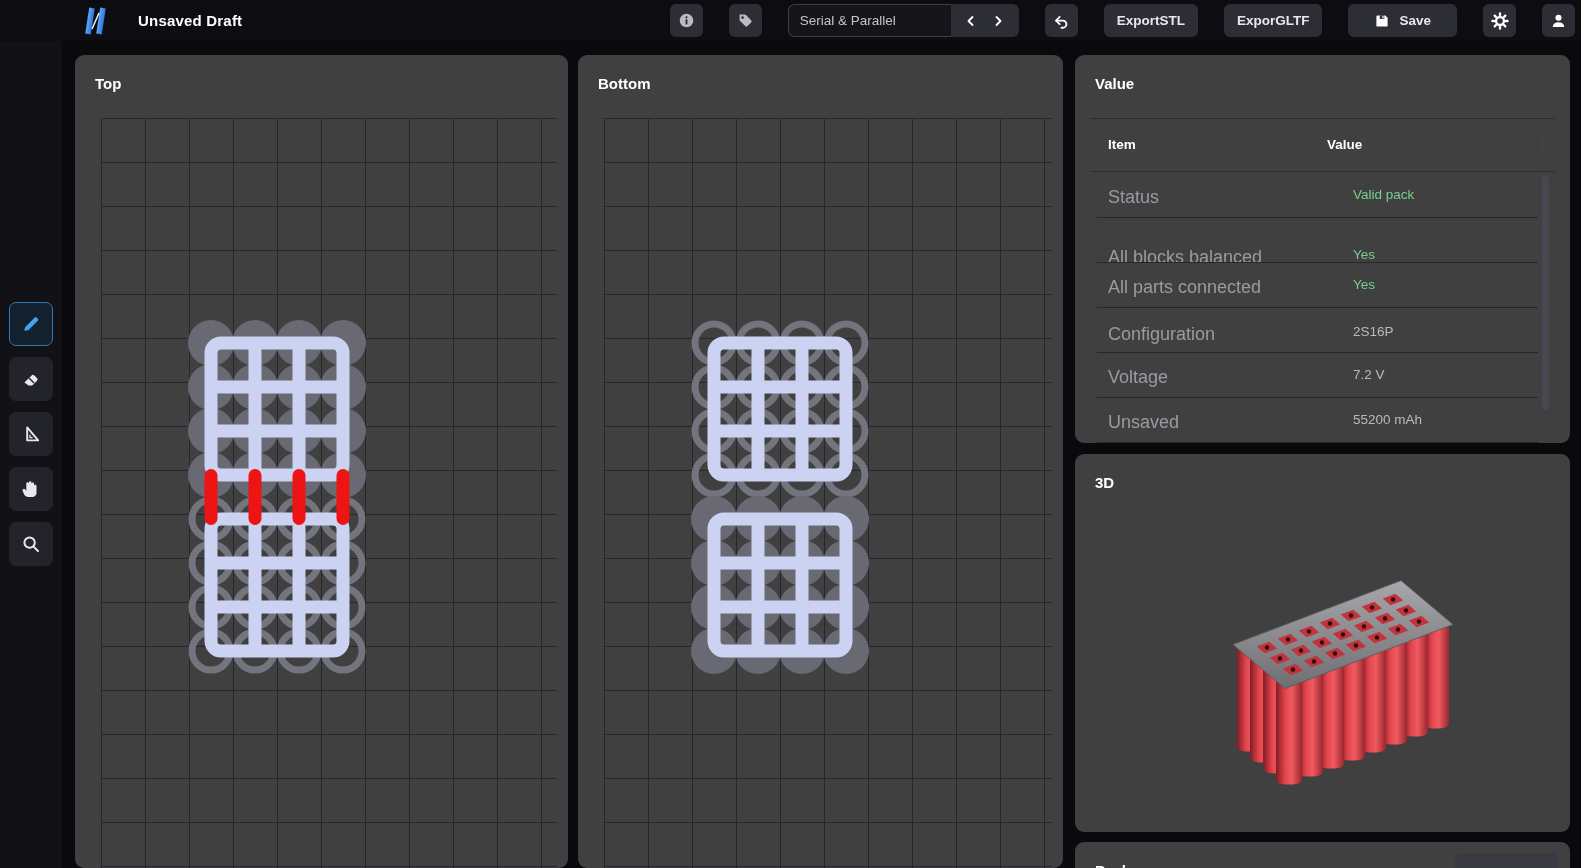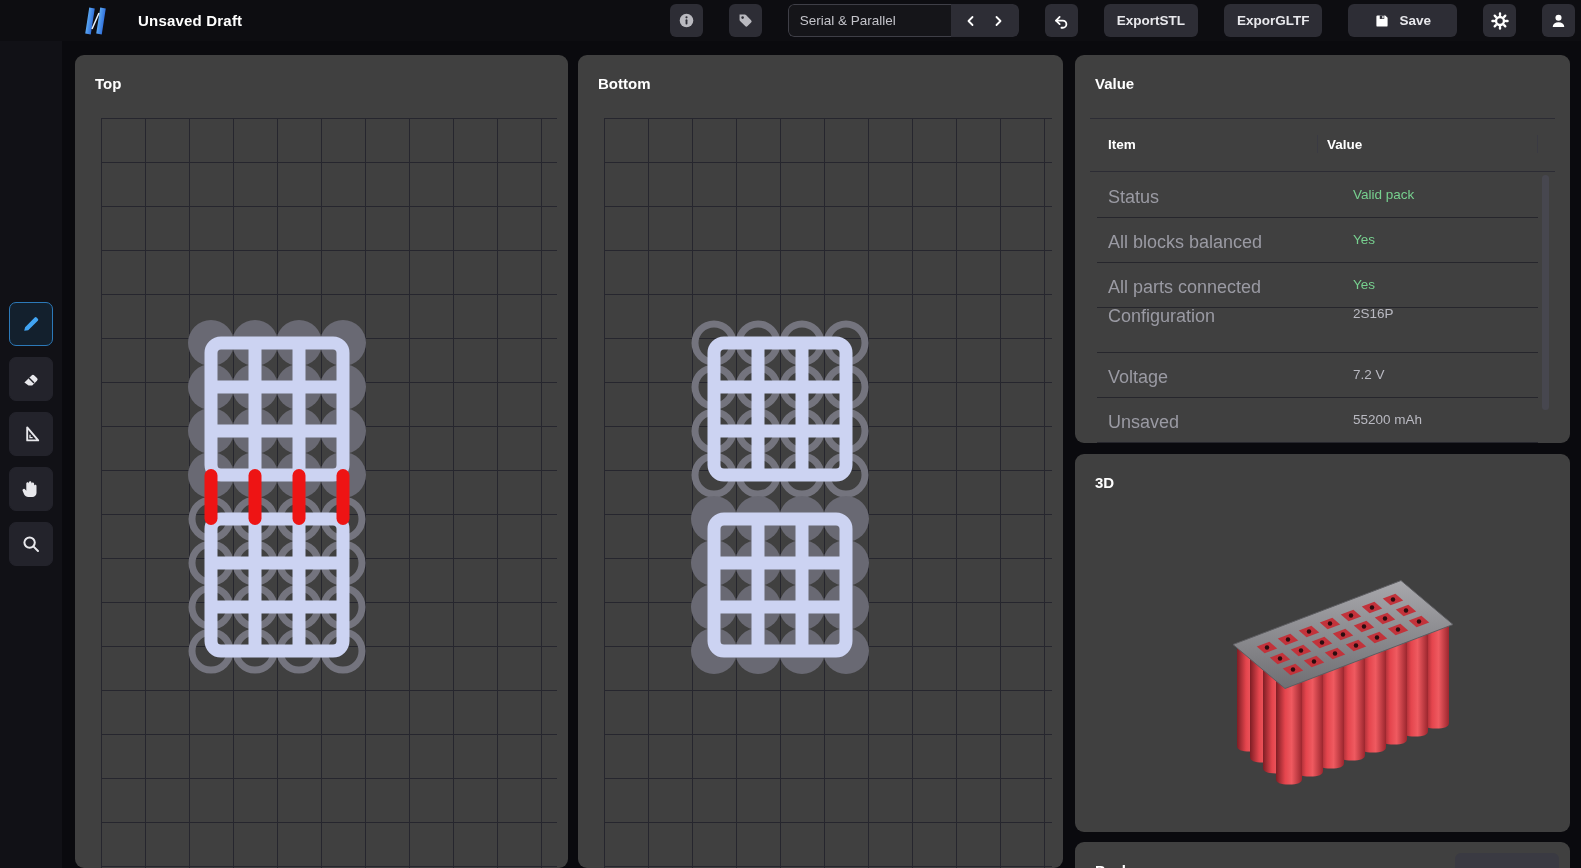--- a/index.html
+++ b/index.html
@@ -305,31 +305,31 @@
     <span class="vdiv" style="left:242px"></span>
     <span class="vdiv" style="left:462px"></span>
   </div>
   <div class="tbl-headline"></div>
 
   <div class="tbl-row" style="top:117px">
     <span class="cell-item">Status</span>
     <span class="cell-value" style="color: rgb(119, 208, 143);">Valid pack</span>
   </div>
   <div class="rowline" style="top:162px"></div>
-  <div class="tbl-row" style="top:162px">
+  <div class="tbl-row" style="top:177px">
     <span class="cell-item">All blocks balanced</span>
     <span class="cell-value" style="color: rgb(119, 208, 143);">Yes</span>
   </div>
   <div class="rowline" style="top:207px"></div>
   <div class="tbl-row" style="top:207px">
     <span class="cell-item">All parts connected</span>
     <span class="cell-value" style="color: rgb(119, 208, 143);">Yes</span>
   </div>
   <div class="rowline" style="top:252px"></div>
-  <div class="tbl-row" style="top:236px">
+  <div class="tbl-row" style="top:254px">
     <span class="cell-item">Configuration</span>
     <span class="cell-value" style="color: rgb(185, 185, 193);">2S16P</span>
   </div>
   <div class="rowline" style="top:297px"></div>
   <div class="tbl-row" style="top:297px">
     <span class="cell-item">Voltage</span>
     <span class="cell-value" style="color: rgb(185, 185, 193);">7.2 V</span>
   </div>
   <div class="rowline" style="top:342px"></div>
   <div class="tbl-row" style="top:342px">

